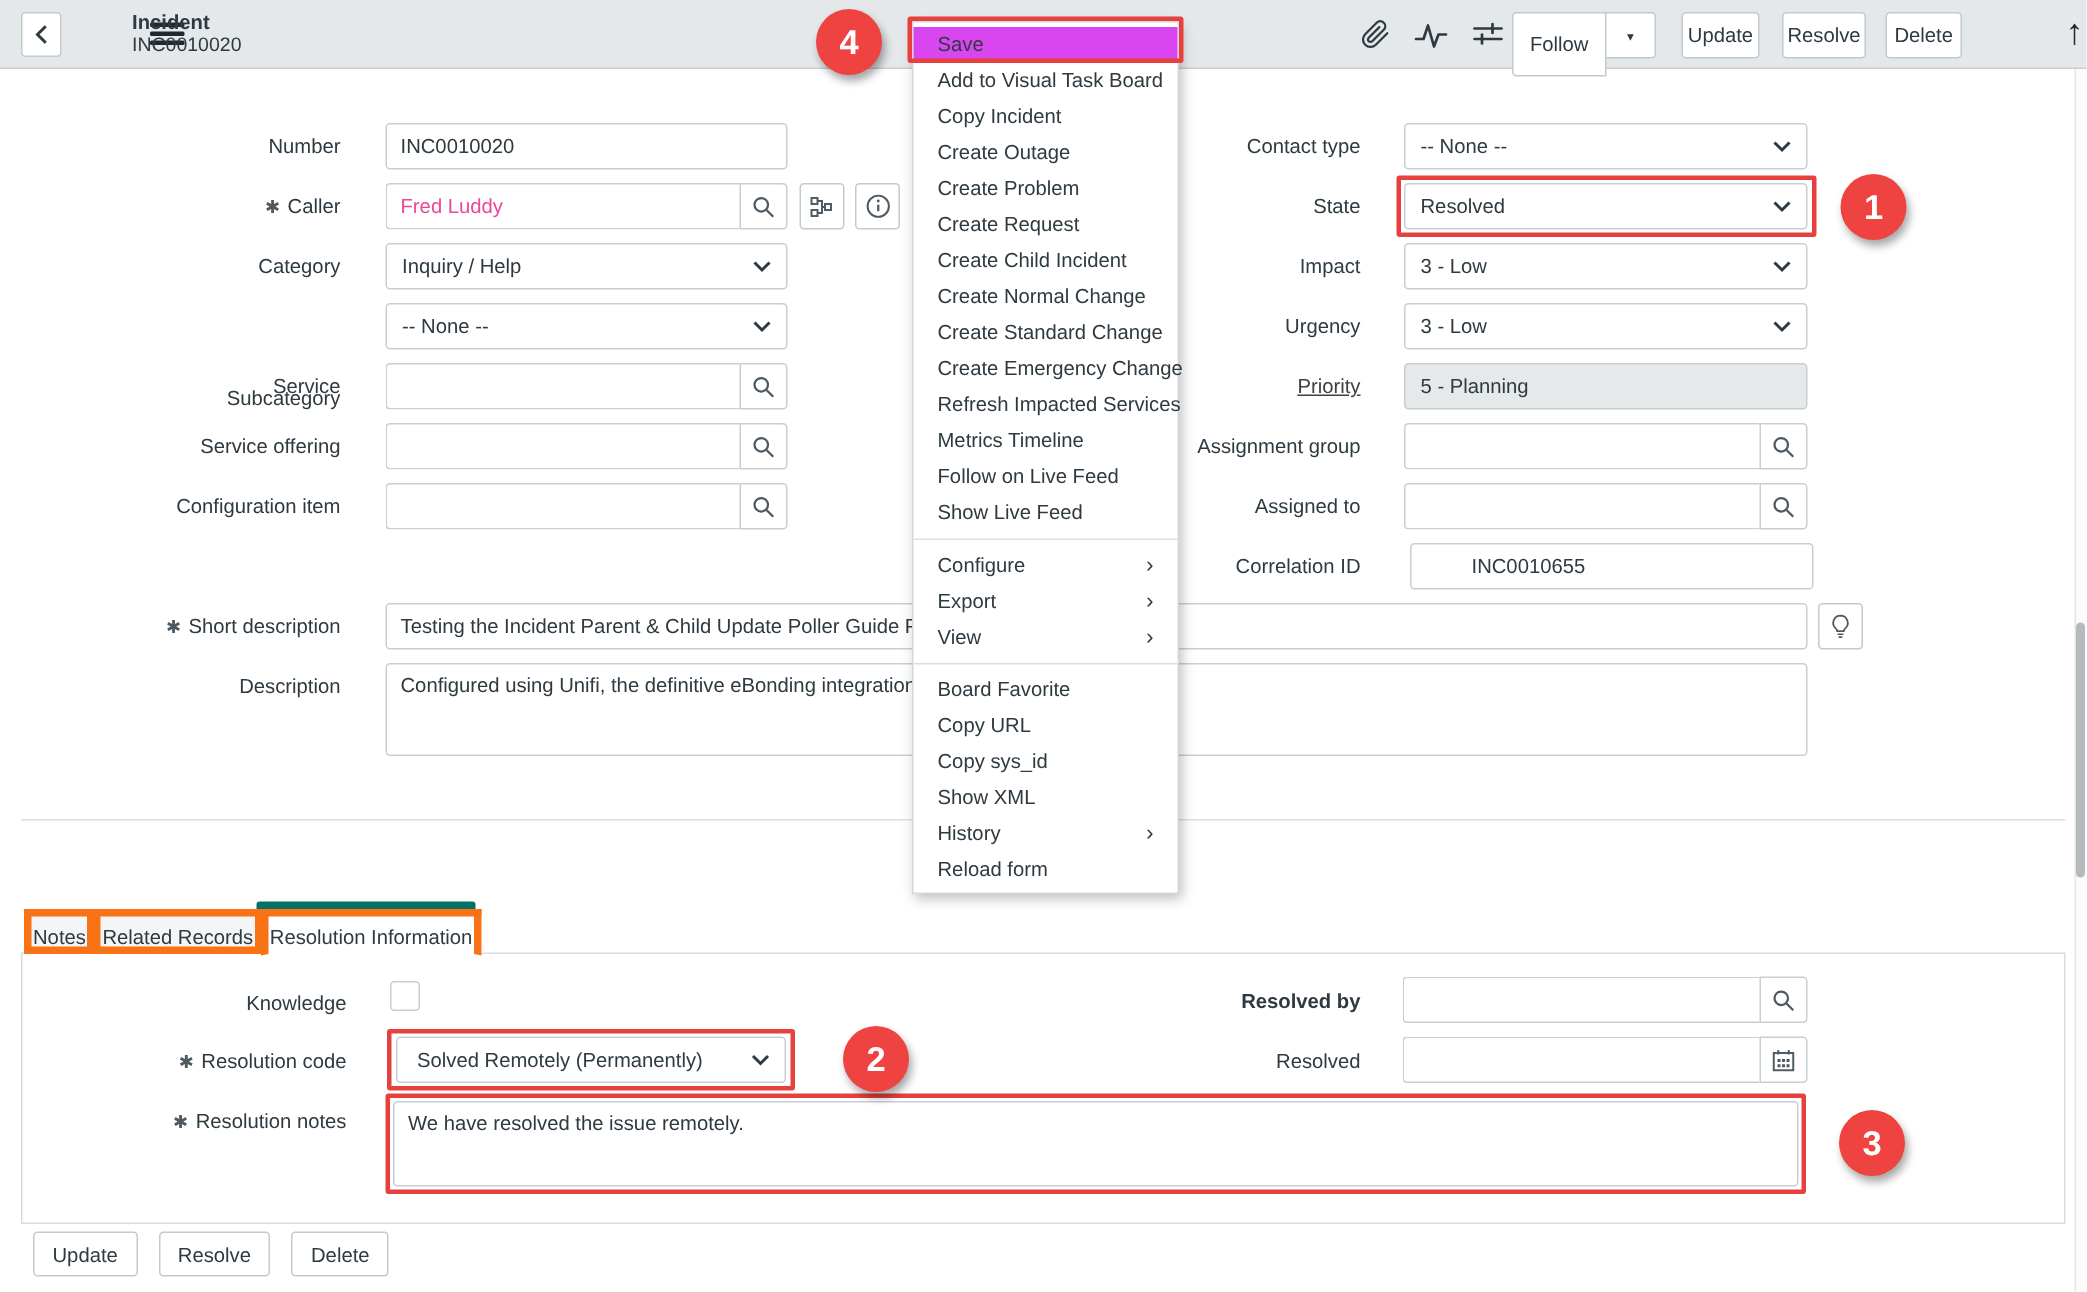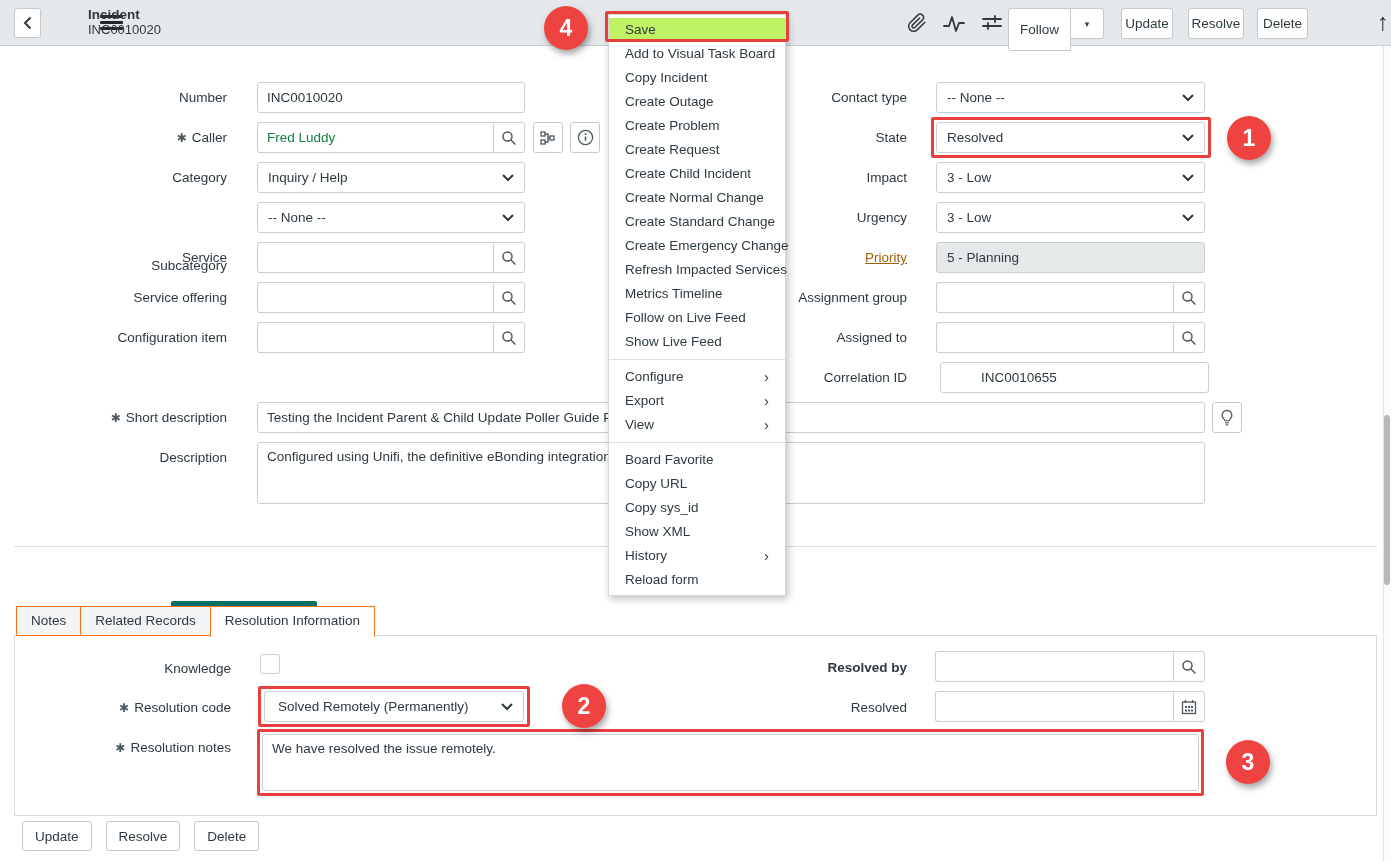--- a/index.html
+++ b/index.html
@@ -8,46 +8,46 @@
   
   .hdr{position:absolute;left:0;top:0;width:1391px;height:46px;background:#e4e8ea;border-bottom:1px solid #c9ced2;z-index:10;}
   .btn{display:flex;align-items:center;justify-content:center;background:#fff;border:1px solid #c3c9cd;border-radius:3px;font-size:13.5px;color:#2e3a40;cursor:pointer;}
   .icon-btn{background:transparent;border:none;display:flex;align-items:center;justify-content:center;cursor:pointer;margin-left:48px;}
   .ham span{display:block;width:23px;height:3.5px;background:#22292e;margin:2.6px 0;border-radius:1px;}
   .ttl1{font-size:13.5px;font-weight:700;line-height:15px;}
   .ttl2{font-size:13px;line-height:15px;}
   
   .inp{position:absolute;height:31px;border:1px solid #c9ced2;border-radius:3px;background:#fff;font-size:13.5px;color:#2e3a40;padding:0 9px;outline:none;}
   .refwrap{position:absolute;display:flex;height:31px;}
-  .refwrap input{height:31px;border:1px solid #c9ced2;border-right:none;border-radius:3px 0 0 3px;font-size:13.5px;color:#15803d;padding:0 9px;outline:none;flex:1;min-width:0;}
+  .refwrap input{height:31px;border:1px solid #c9ced2;border-right:none;border-radius:3px 0 0 3px;font-size:13.5px;color:#ec4899;padding:0 9px;outline:none;flex:1;min-width:0;}
   .refbtn{width:32px;height:31px;border:1px solid #c9ced2;border-radius:0 3px 3px 0;background:#fff;display:flex;align-items:center;justify-content:center;cursor:pointer;}
   .sel{position:absolute;height:31px;border:1px solid #c9ced2;border-radius:3px;background:#fff;display:flex;align-items:center;justify-content:space-between;padding:0 10px;font-size:13.5px;cursor:pointer;}
   .ro{position:absolute;height:31px;border:1px solid #c9ced2;border-radius:3px;background:#e6e9ea;display:flex;align-items:center;padding:0 10px;font-size:13.5px;}
   .lbl{position:absolute;font-size:13.5px;text-align:right;color:#2e3a40;white-space:nowrap;}
   .req{font-size:12px;color:#4f5a60;margin-right:5px;}
   .sqbtn{position:absolute;width:30px;height:31px;background:#fff;border:1px solid #c3c9cd;border-radius:3px;display:flex;align-items:center;justify-content:center;cursor:pointer;}
   textarea.ta{position:absolute;border:1px solid #c9ced2;border-radius:3px;font-size:13.5px;color:#2e3a40;padding:6px 9px;resize:none;outline:none;}
   
   .menu{position:absolute;left:608px;top:14px;width:178px;background:#fff;border:1px solid #d4d8da;box-shadow:2px 3px 8px rgba(0,0,0,.25);z-index:50;padding:3px 0;}
   .mi{height:24px;line-height:24px;padding:0 16px;font-size:13.5px;display:flex;justify-content:space-between;align-items:center;cursor:pointer;white-space:nowrap;}
-  .mi.hl{background:#bef264;}
+  .mi.hl{background:#d946ef;}
   .msep{border-top:1px solid #dcdfe2;margin:5px 0;}
   .subarrow{color:#2e3a40;font-size:15px;line-height:24px;}
   
   .redbox{position:absolute;border:3px solid #e8403d;border-radius:2px;z-index:60;pointer-events:none;}
   .badge{position:absolute;width:44px;height:44px;border-radius:50%;background:#ef4341;color:#fff;font-size:23px;font-weight:700;display:flex;align-items:center;justify-content:center;box-shadow:2px 4px 6px rgba(0,0,0,.35);z-index:70;}
   
   .tabs{position:absolute;left:16px;top:606px;display:flex;z-index:5;}
-  .tab{height:30px;line-height:28px;padding:0 14px;border:1px solid #f97316;background:#f4f5f6;font-size:13.5px;margin-left:-1px;cursor:pointer;white-space:nowrap;}
+  .tab{height:30px;line-height:28px;padding:0 1px;border:5px solid #f97316;background:#f4f5f6;font-size:13.5px;margin-left:-1px;cursor:pointer;white-space:nowrap;}
   .tab:first-child{margin-left:0;}
   .tab.active{background:#fff;border-bottom:1px solid #fff;height:31px;}
   .tealbar{position:absolute;left:171px;top:601px;width:146px;height:5px;background:#066f66;border-radius:2px 2px 0 0;z-index:6;}
   .section{position:absolute;left:14px;top:635px;width:1363px;height:181px;border:1px solid #d8dcde;background:#fff;}
   .chk{position:absolute;width:20px;height:20px;border:1px solid #c9ced2;border-radius:3px;background:#fff;cursor:pointer;}
-  .link{color:#a16207;text-decoration:underline;cursor:pointer;}
+  .link{color:#404040;text-decoration:underline;cursor:pointer;}
   .divider{position:absolute;left:14px;top:546px;width:1363px;height:1px;background:#dadedf;}
   
   .sb-track{position:absolute;left:1383px;top:46px;width:8px;height:815px;background:#fbfbfb;border-left:1px solid #e3e5e6;cursor:pointer;}
   .sb-thumb{position:absolute;left:1384px;top:415px;width:6px;height:170px;background:#b5babd;border-radius:3px;cursor:pointer;z-index:2;}
   svg{display:block;}
 </style>
 </head>
 <body>
 
 <div class="hdr">

